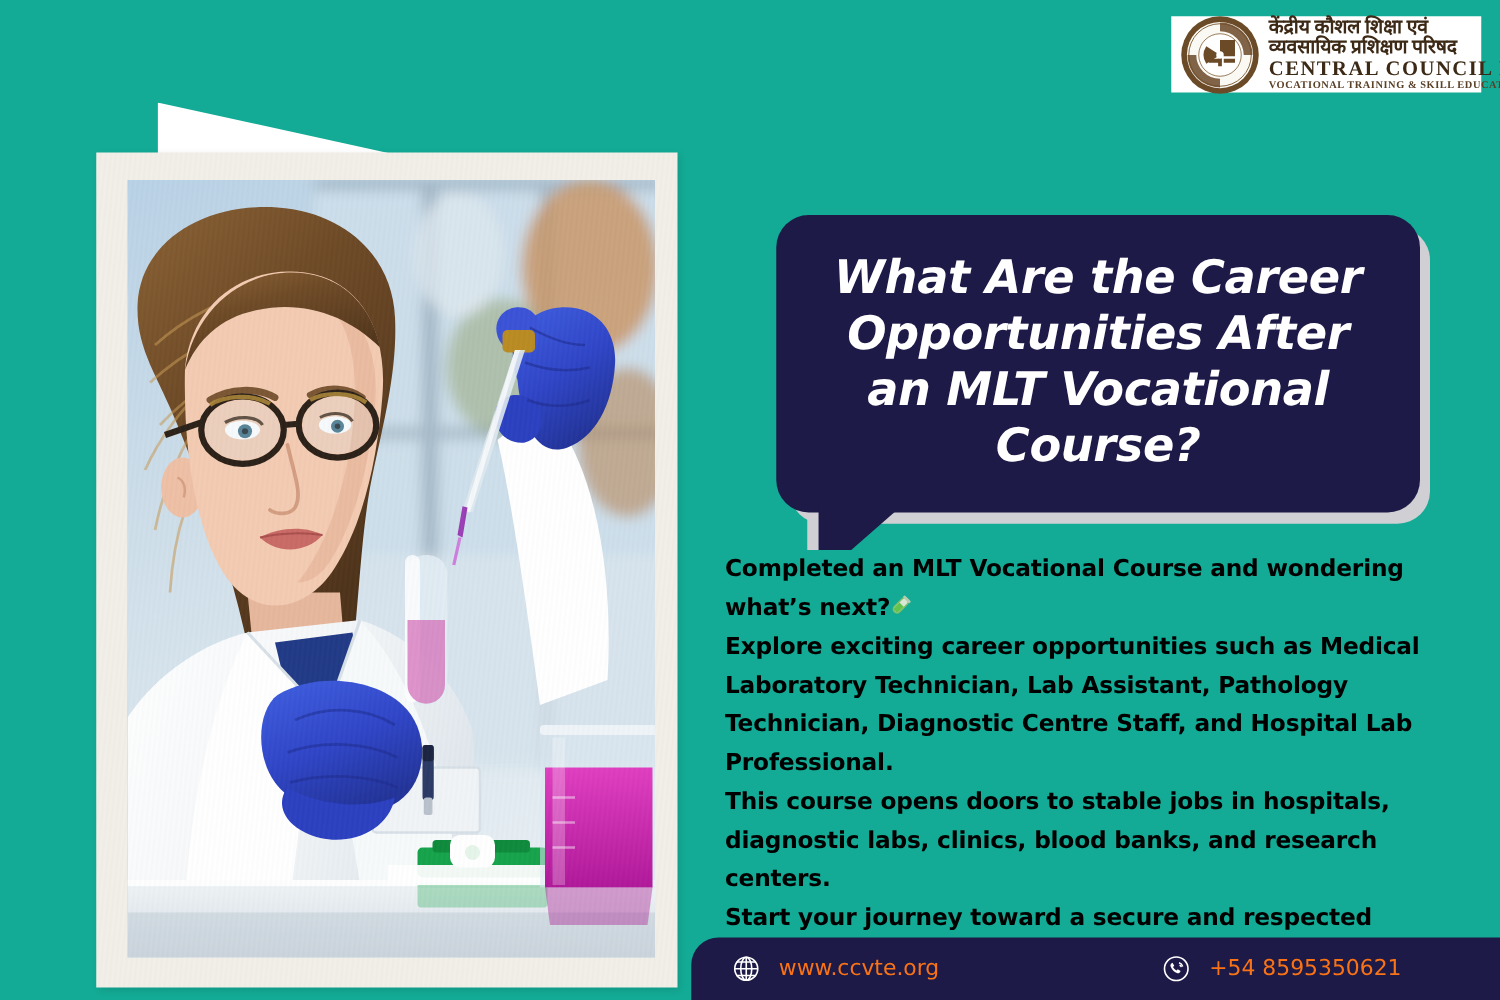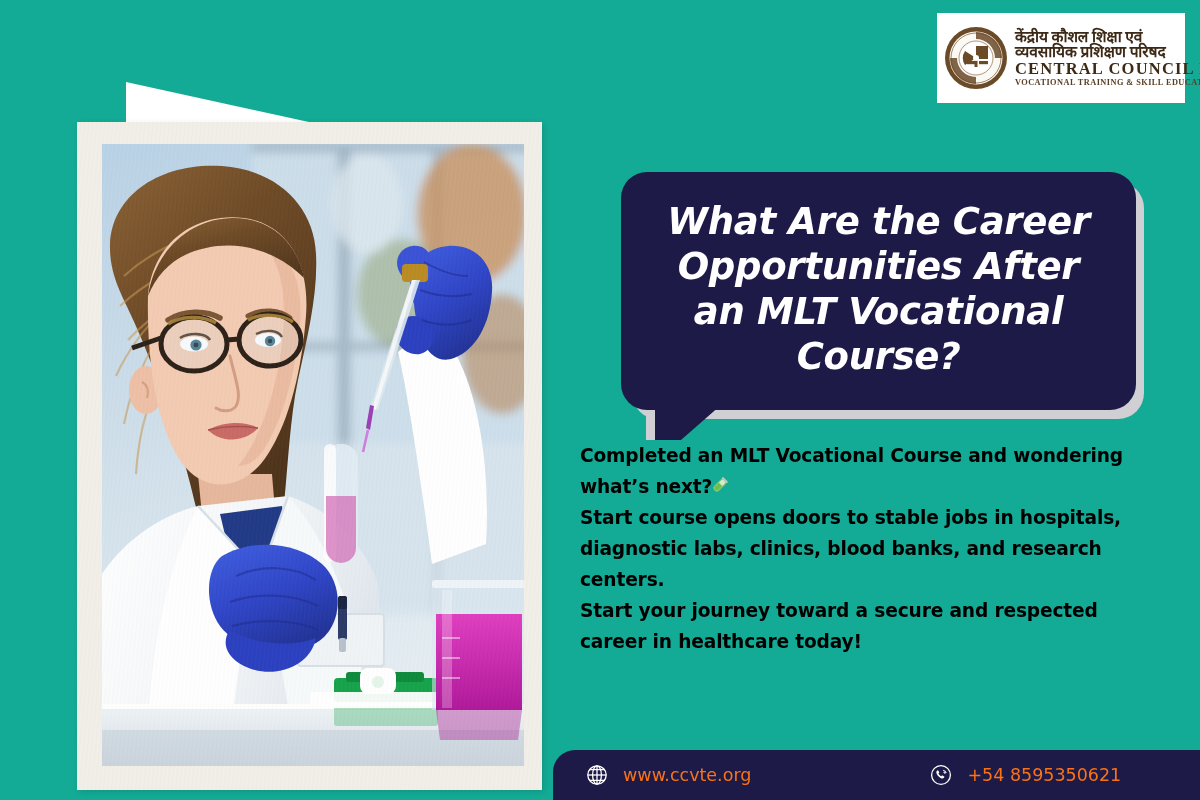--- a/index.html
+++ b/index.html
@@ -20,21 +20,21 @@
     background: #13ab95;
     overflow: hidden;
   }
 
   
   .logo-box {
     position: absolute;
     left: 937px;
     top: 13px;
     width: 248px;
-    height: 90px;
+    height: 61px;
     background: #ffffff;
     display: flex;
     align-items: center;
     padding-left: 6px;
     box-sizing: border-box;
   }
   .logo-emblem {
     width: 66px;
     height: 66px;
     flex: 0 0 66px;
@@ -462,21 +462,22 @@
   <div class="bubble-tail"></div>
 
   <div class="body-copy">
     <p><span>Completed an MLT Vocational Course and wondering what’s next?</span><span class="emoji-tube">
       <svg viewBox="0 0 20 20" width="17" height="17">
         <rect x="6.5" y="1.5" width="7" height="17" rx="3.5" fill="#d9e8d6" stroke="#7fbf6a" stroke-width="1.4"></rect>
         <path d="M7.2 9 h5.6 v6 a2.8 2.8 0 0 1 -5.6 0 Z" fill="#64c24f"></path>
         <rect x="5.6" y="0.6" width="8.8" height="2.6" rx="1.2" fill="#b7cdb2"></rect>
       </svg>
     </span></p>
-    <p> Start course opens doors to stable jobs in hospitals, diagnostic labs, clinics, blood banks, and research centers.</p>
+    <p> Explore exciting career opportunities such as Medical Laboratory Technician, Lab Assistant, Pathology Technician, Diagnostic Centre Staff, and Hospital Lab Professional.</p>
+    <p> This course opens doors to stable jobs in hospitals, diagnostic labs, clinics, blood banks, and research centers.</p>
     <p> Start your journey toward a secure and respected career in healthcare today!</p>
   </div>
 
   <div class="footer">
     <div class="footer-item footer-web">
       <span class="f-icon">
         <svg viewBox="0 0 24 24" width="24" height="24" fill="none" stroke="#ffffff" stroke-width="1.3">
           <circle cx="12" cy="12" r="9.2"></circle>
           <ellipse cx="12" cy="12" rx="4.4" ry="9.2"></ellipse>
           <path d="M2.8 12 h18.4"></path>

